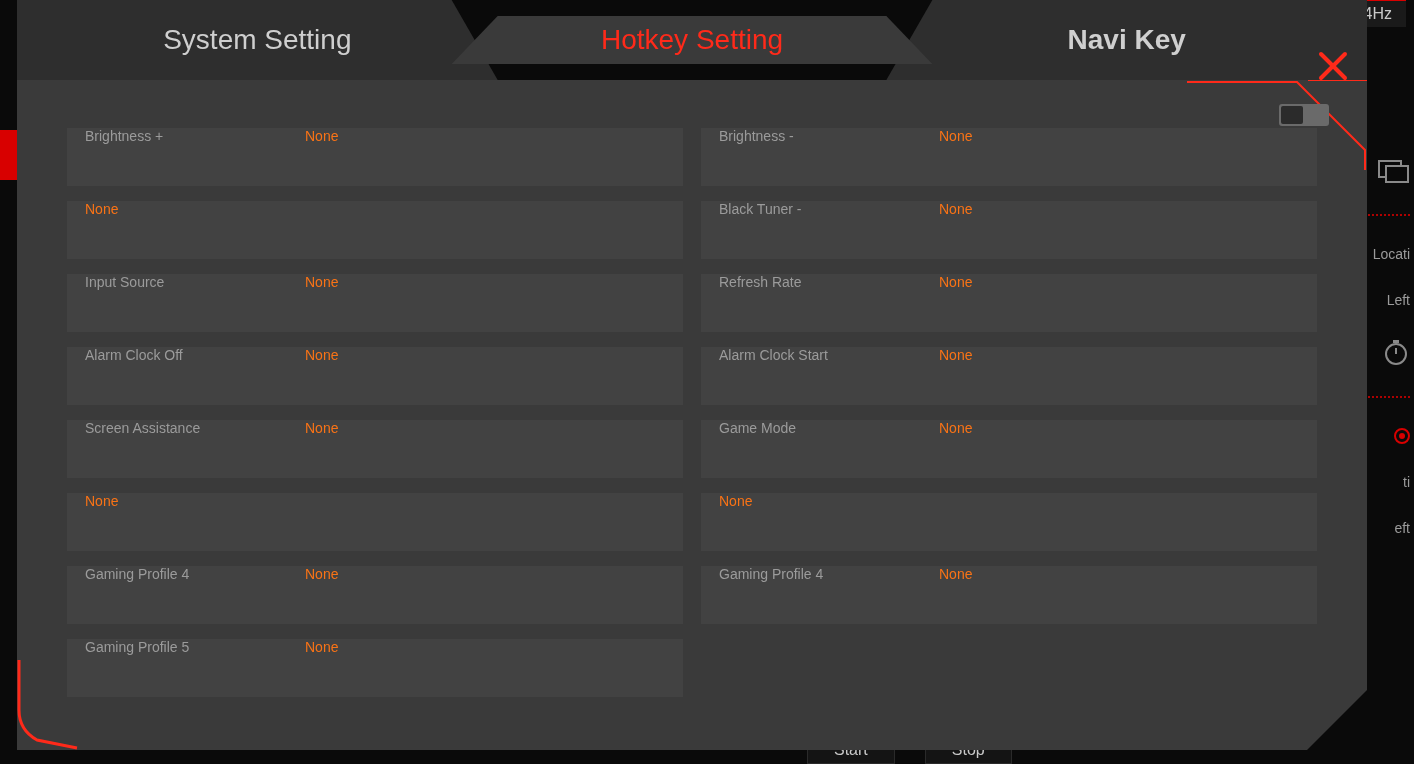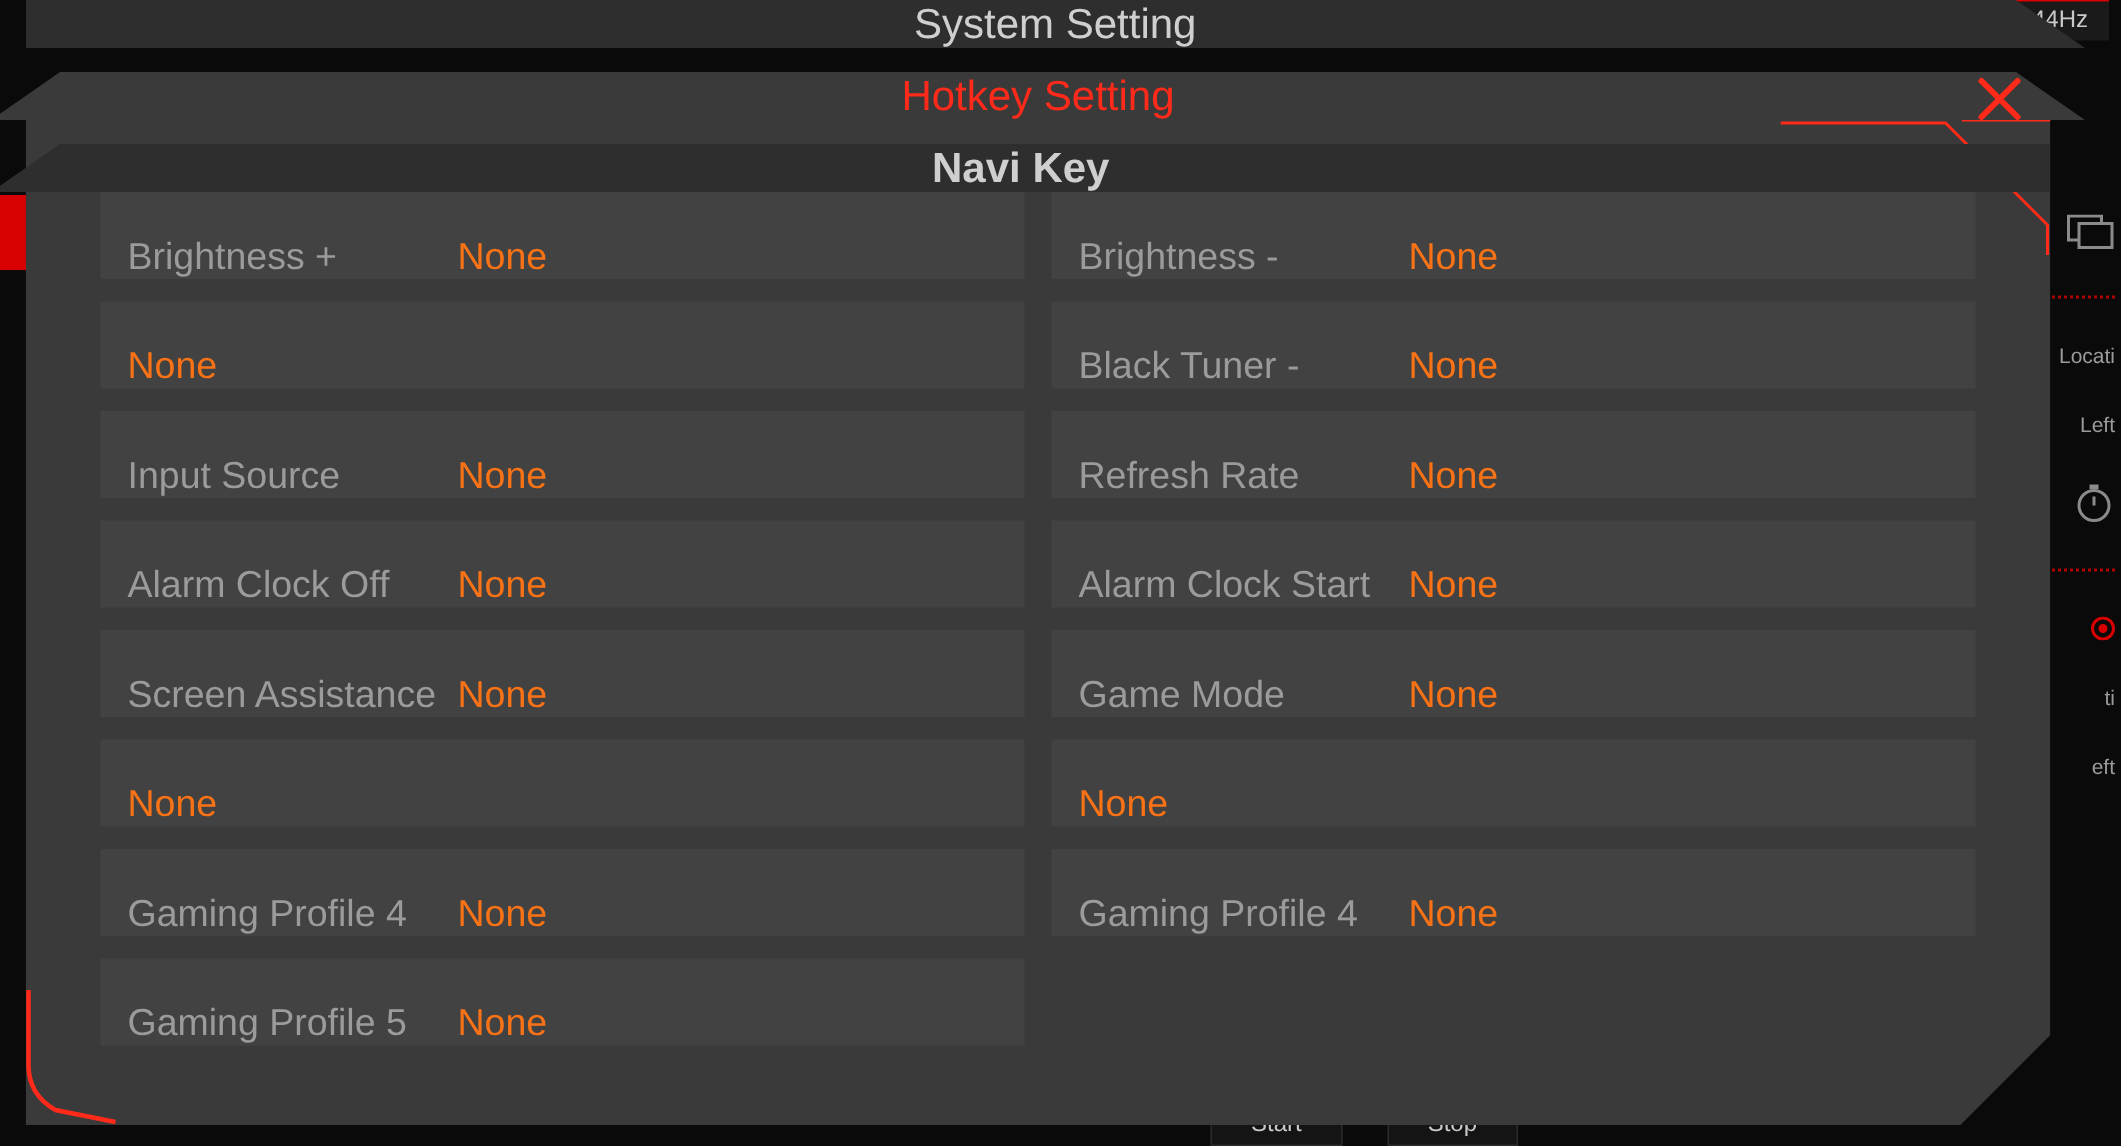--- a/index.html
+++ b/index.html
@@ -29,21 +29,21 @@
     font-size: 16px;
   }
   .bg-top-right > div {
     background: #1a1a1a;
     padding: 4px 14px;
     border-top: 1px solid #d80000;
   }
   .bg-right-rail {
     position: absolute;
     right: 0;
-    top: 143px;
+    top: 160px;
     width: 60px;
     color: #8a8a8a;
     font-size: 14px;
     display: flex;
     flex-direction: column;
     gap: 30px;
     align-items: flex-end;
     padding-right: 4px;
   }
   .bg-right-rail .label { color: #9b9b9b; }
@@ -82,21 +82,20 @@
     top: 0;
     width: 1350px;
     height: 750px;
   }
 
   
   .tabs {
     display: flex;
     height: 80px;
     position: relative;
-    flex-direction: column;
   }
   .tab {
     position: relative;
     flex: 1;
     display: flex;
     align-items: center;
     justify-content: center;
     font-size: 28px;
     font-weight: 300;
     cursor: pointer;
@@ -195,26 +194,26 @@
 
   
   .grid {
     display: grid;
     grid-template-columns: 1fr 1fr;
     column-gap: 18px;
     row-gap: 15px;
   }
   .row {
     display: flex;
-    align-items: flex-end;
+    align-items: flex-start;
     background: #424242;
     height: 58px;
     padding: 0 18px;
     color: #9b9b9b;
-    font-size: 25px;
+    font-size: 14px;
     cursor: pointer;
   }
   .row .label { width: 220px; }
   .row .value { color: #f97316; }
   .row-empty { background: transparent; pointer-events: none; }
 
   
   .body-clip {
     clip-path: polygon(
       0 0, 100% 0,

